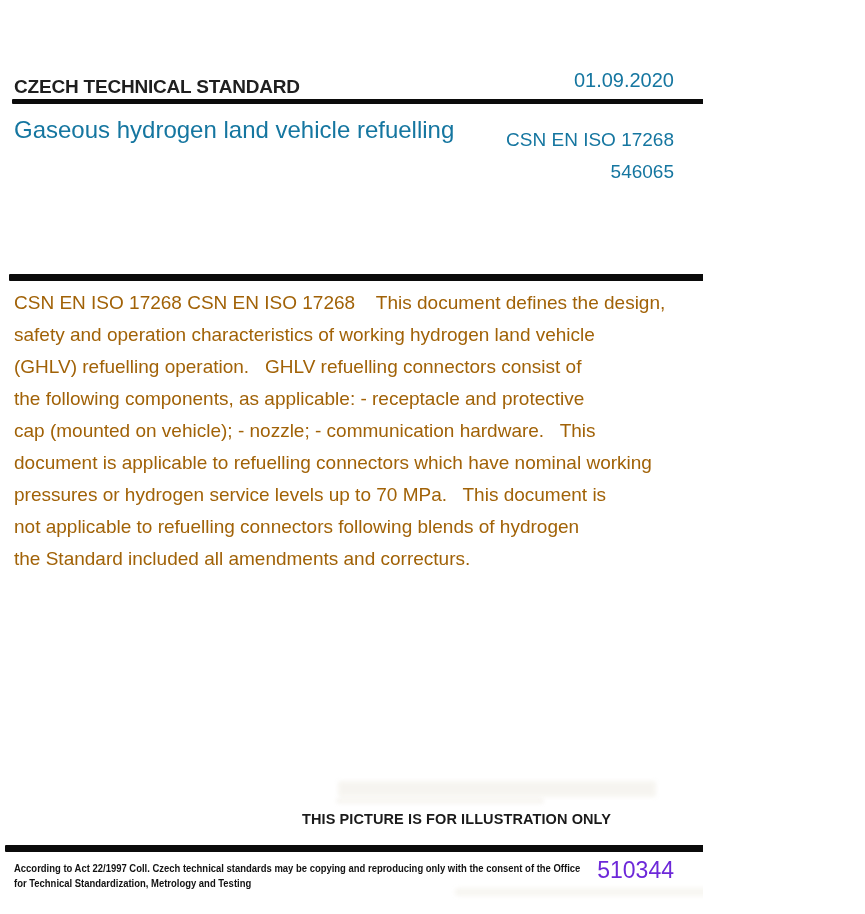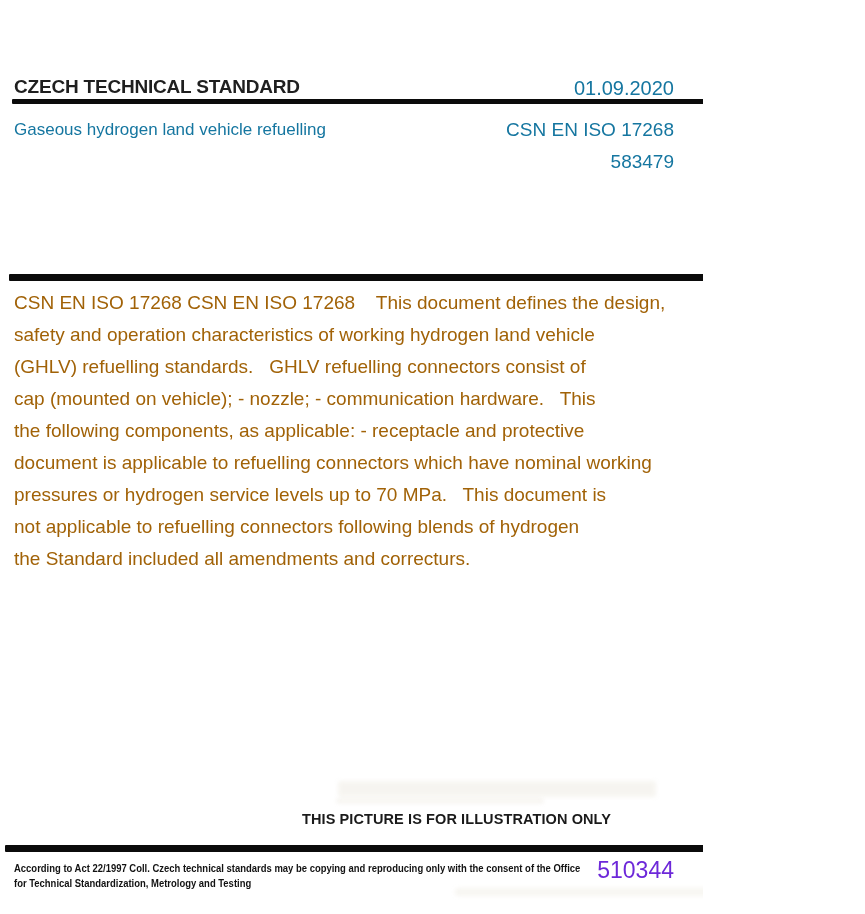--- a/index.html
+++ b/index.html
@@ -16,29 +16,29 @@
   .rule-top    { left: 12px; top: 99px;  width: 826px; height: 5px; }
   .rule-middle { left: 9px;  top: 274px; width: 834px; height: 7px; }
   .rule-bottom { left: 5px;  top: 845px; width: 832px; height: 7px; }
 
   .header-title {
     position: absolute; left: 14px; top: 76px;
     font-size: 19px; font-weight: 700; color: #1f1f1f;
     letter-spacing: -0.2px;
   }
   .issue-date {
-    position: absolute; right: 29px; top: 77px;
+    position: absolute; right: 29px; top: 69px;
     font-size: 20px; color: #1576A0;
   }
   .std-title {
     position: absolute; left: 14px; top: 114px;
-    font-size: 17px; line-height: 32px; color: #1576A0;
+    font-size: 24px; line-height: 32px; color: #1576A0;
   }
   .std-ref {
-    position: absolute; right: 29px; top: 114px;
+    position: absolute; right: 29px; top: 124px;
     font-size: 19px; line-height: 32px; color: #1576A0;
     text-align: right;
   }
   .abstract {
     position: absolute; left: 14px; top: 287px;
     font-size: 19px; line-height: 32px; color: #a16207;
   }
   .abstract div { white-space: pre-wrap; }
 
   .ghost {
@@ -79,31 +79,31 @@
   <div class="issue-date">01.09.2020</div>
 
   <div class="rule rule-top"></div>
 
   <div class="std-title">
     <div>Gaseous hydrogen land vehicle refuelling</div>
   </div>
 
   <div class="std-ref">
     <div>CSN EN ISO 17268</div>
-    <div>583479</div>
+    <div>546065</div>
   </div>
 
   <div class="rule rule-middle"></div>
 
   <div class="abstract">
     <div>CSN EN ISO 17268 CSN EN ISO 17268    This document defines the design,</div>
     <div>safety and operation characteristics of working hydrogen land vehicle</div>
-    <div>(GHLV) refuelling standards.   GHLV refuelling connectors consist of</div>
+    <div>(GHLV) refuelling operation.   GHLV refuelling connectors consist of</div>
+    <div>the following components, as applicable: - receptacle and protective</div>
     <div>cap (mounted on vehicle); - nozzle; - communication hardware.   This</div>
-    <div>the following components, as applicable: - receptacle and protective</div>
     <div>document is applicable to refuelling connectors which have nominal working</div>
     <div>pressures or hydrogen service levels up to 70 MPa.   This document is</div>
     <div>not applicable to refuelling connectors following blends of hydrogen</div>
     <div>the Standard included all amendments and correcturs.</div>
   </div>
 
   <div class="ghost ghost-1"></div>
   <div class="ghost ghost-1b"></div>
 
   <div class="illustration-note">THIS PICTURE IS FOR ILLUSTRATION ONLY</div>

